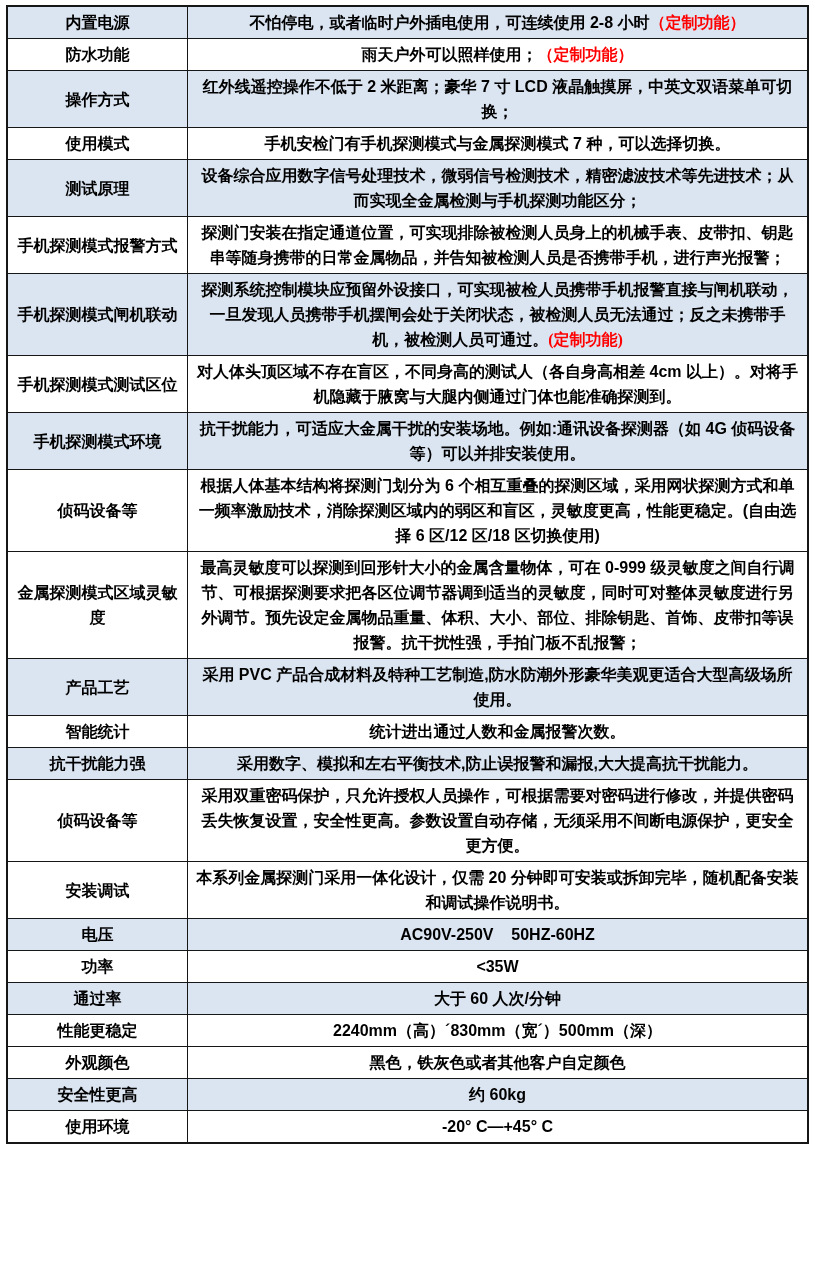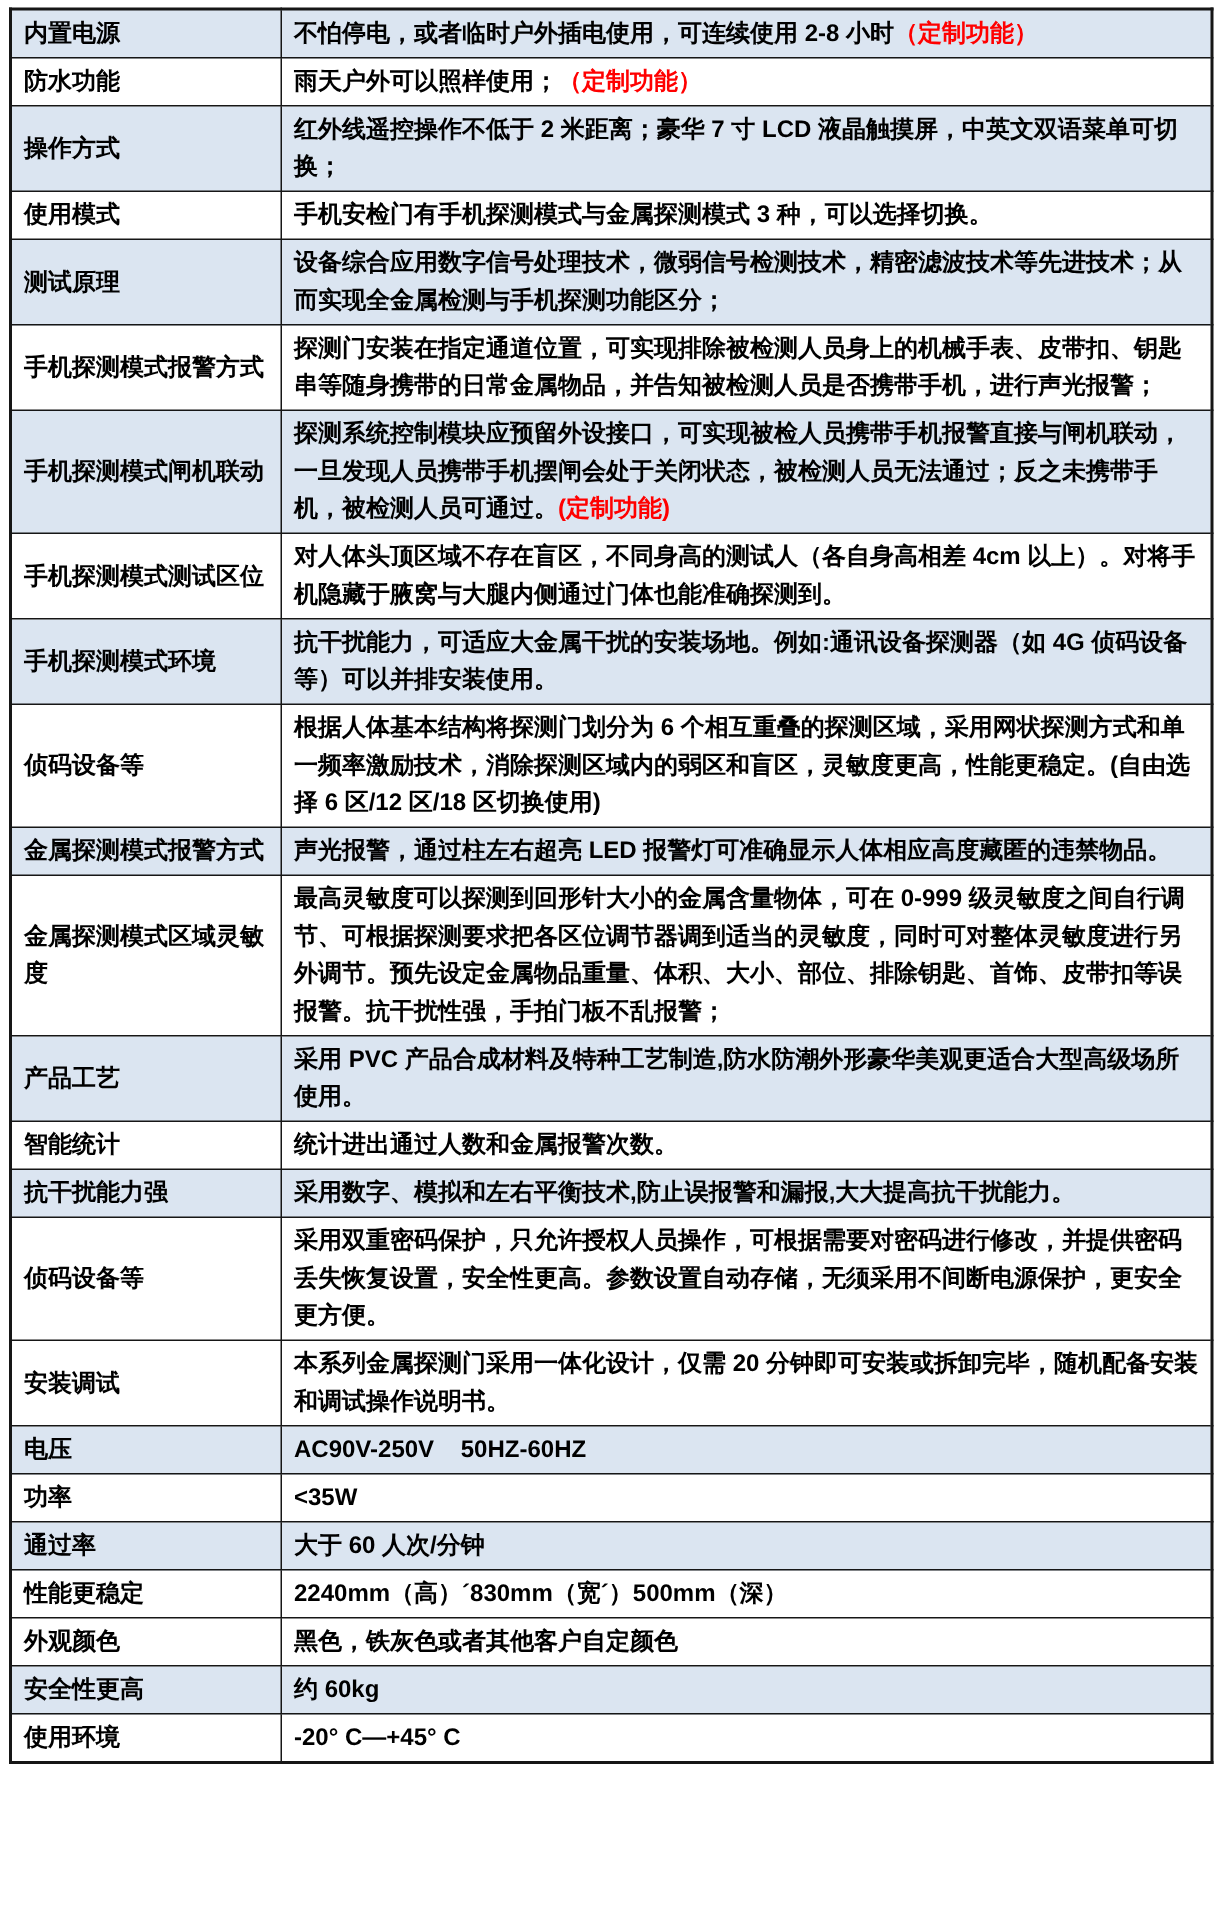--- a/index.html
+++ b/index.html
@@ -27,32 +27,34 @@
     table-layout: fixed;
     border: 2px solid #161616;
   }
   table.spec-table td {
     border: 1px solid #161616;
     font-size: 16px;
     line-height: 25px;
     padding: 3px 8px;
     vertical-align: middle;
     word-break: break-all;
+    text-align: center;
   }
   td.label-cell {
     width: 163px;
   }
   td.value-cell {
     white-space: pre-wrap;
   }
   tr.alt {
     background: var(--alt-color, #dbe5f1);
   }
   .red {
     color: var(--red-color, #ff0000);
+    font-family: Liberation Serif, serif;
   }
 </style>
 </head>
 <body>
 
 <div class="page">
   <table class="spec-table">
     <tbody>
         <tr class="alt">
     <td class="label-cell">内置电源</td>
@@ -61,21 +63,21 @@
         <tr>
     <td class="label-cell">防水功能</td>
     <td class="value-cell"><span>雨天户外可以照样使用；</span><span class="red">（定制功能）</span></td>
   </tr>
         <tr class="alt">
     <td class="label-cell">操作方式</td>
     <td class="value-cell"><span>红外线遥控操作不低于 2 米距离；豪华 7 寸 LCD 液晶触摸屏，中英文双语菜单可切换；</span></td>
   </tr>
         <tr>
     <td class="label-cell">使用模式</td>
-    <td class="value-cell"><span>手机安检门有手机探测模式与金属探测模式 3 种，可以选择切换。</span></td>
+    <td class="value-cell"><span>手机安检门有手机探测模式与金属探测模式 7 种，可以选择切换。</span></td>
   </tr>
         <tr class="alt">
     <td class="label-cell">测试原理</td>
     <td class="value-cell"><span>设备综合应用数字信号处理技术，微弱信号检测技术，精密滤波技术等先进技术；从而实现全金属检测与手机探测功能区分；</span></td>
   </tr>
         <tr>
     <td class="label-cell">手机探测模式报警方式</td>
     <td class="value-cell"><span>探测门安装在指定通道位置，可实现排除被检测人员身上的机械手表、皮带扣、钥匙串等随身携带的日常金属物品，并告知被检测人员是否携带手机，进行声光报警；</span></td>
   </tr>
         <tr class="alt">
@@ -86,24 +88,20 @@
     <td class="label-cell">手机探测模式测试区位</td>
     <td class="value-cell"><span>对人体头顶区域不存在盲区，不同身高的测试人（各自身高相差 4cm 以上）。对将手机隐藏于腋窝与大腿内侧通过门体也能准确探测到。</span></td>
   </tr>
         <tr class="alt">
     <td class="label-cell">手机探测模式环境</td>
     <td class="value-cell"><span>抗干扰能力，可适应大金属干扰的安装场地。例如:通讯设备探测器（如 4G 侦码设备等）可以并排安装使用。</span></td>
   </tr>
         <tr>
     <td class="label-cell">侦码设备等</td>
     <td class="value-cell"><span>根据人体基本结构将探测门划分为 6 个相互重叠的探测区域，采用网状探测方式和单一频率激励技术，消除探测区域内的弱区和盲区，灵敏度更高，性能更稳定。(自由选择 6 区/12 区/18 区切换使用)</span></td>
-  </tr>
-        <tr class="alt">
-    <td class="label-cell">金属探测模式报警方式</td>
-    <td class="value-cell"><span>声光报警，通过柱左右超亮 LED 报警灯可准确显示人体相应高度藏匿的违禁物品。</span></td>
   </tr>
         <tr>
     <td class="label-cell">金属探测模式区域灵敏度</td>
     <td class="value-cell"><span>最高灵敏度可以探测到回形针大小的金属含量物体，可在 0-999 级灵敏度之间自行调节、可根据探测要求把各区位调节器调到适当的灵敏度，同时可对整体灵敏度进行另外调节。预先设定金属物品重量、体积、大小、部位、排除钥匙、首饰、皮带扣等误报警。抗干扰性强，手拍门板不乱报警；</span></td>
   </tr>
         <tr class="alt">
     <td class="label-cell">产品工艺</td>
     <td class="value-cell"><span>采用 PVC 产品合成材料及特种工艺制造,防水防潮外形豪华美观更适合大型高级场所使用。</span></td>
   </tr>
         <tr>

